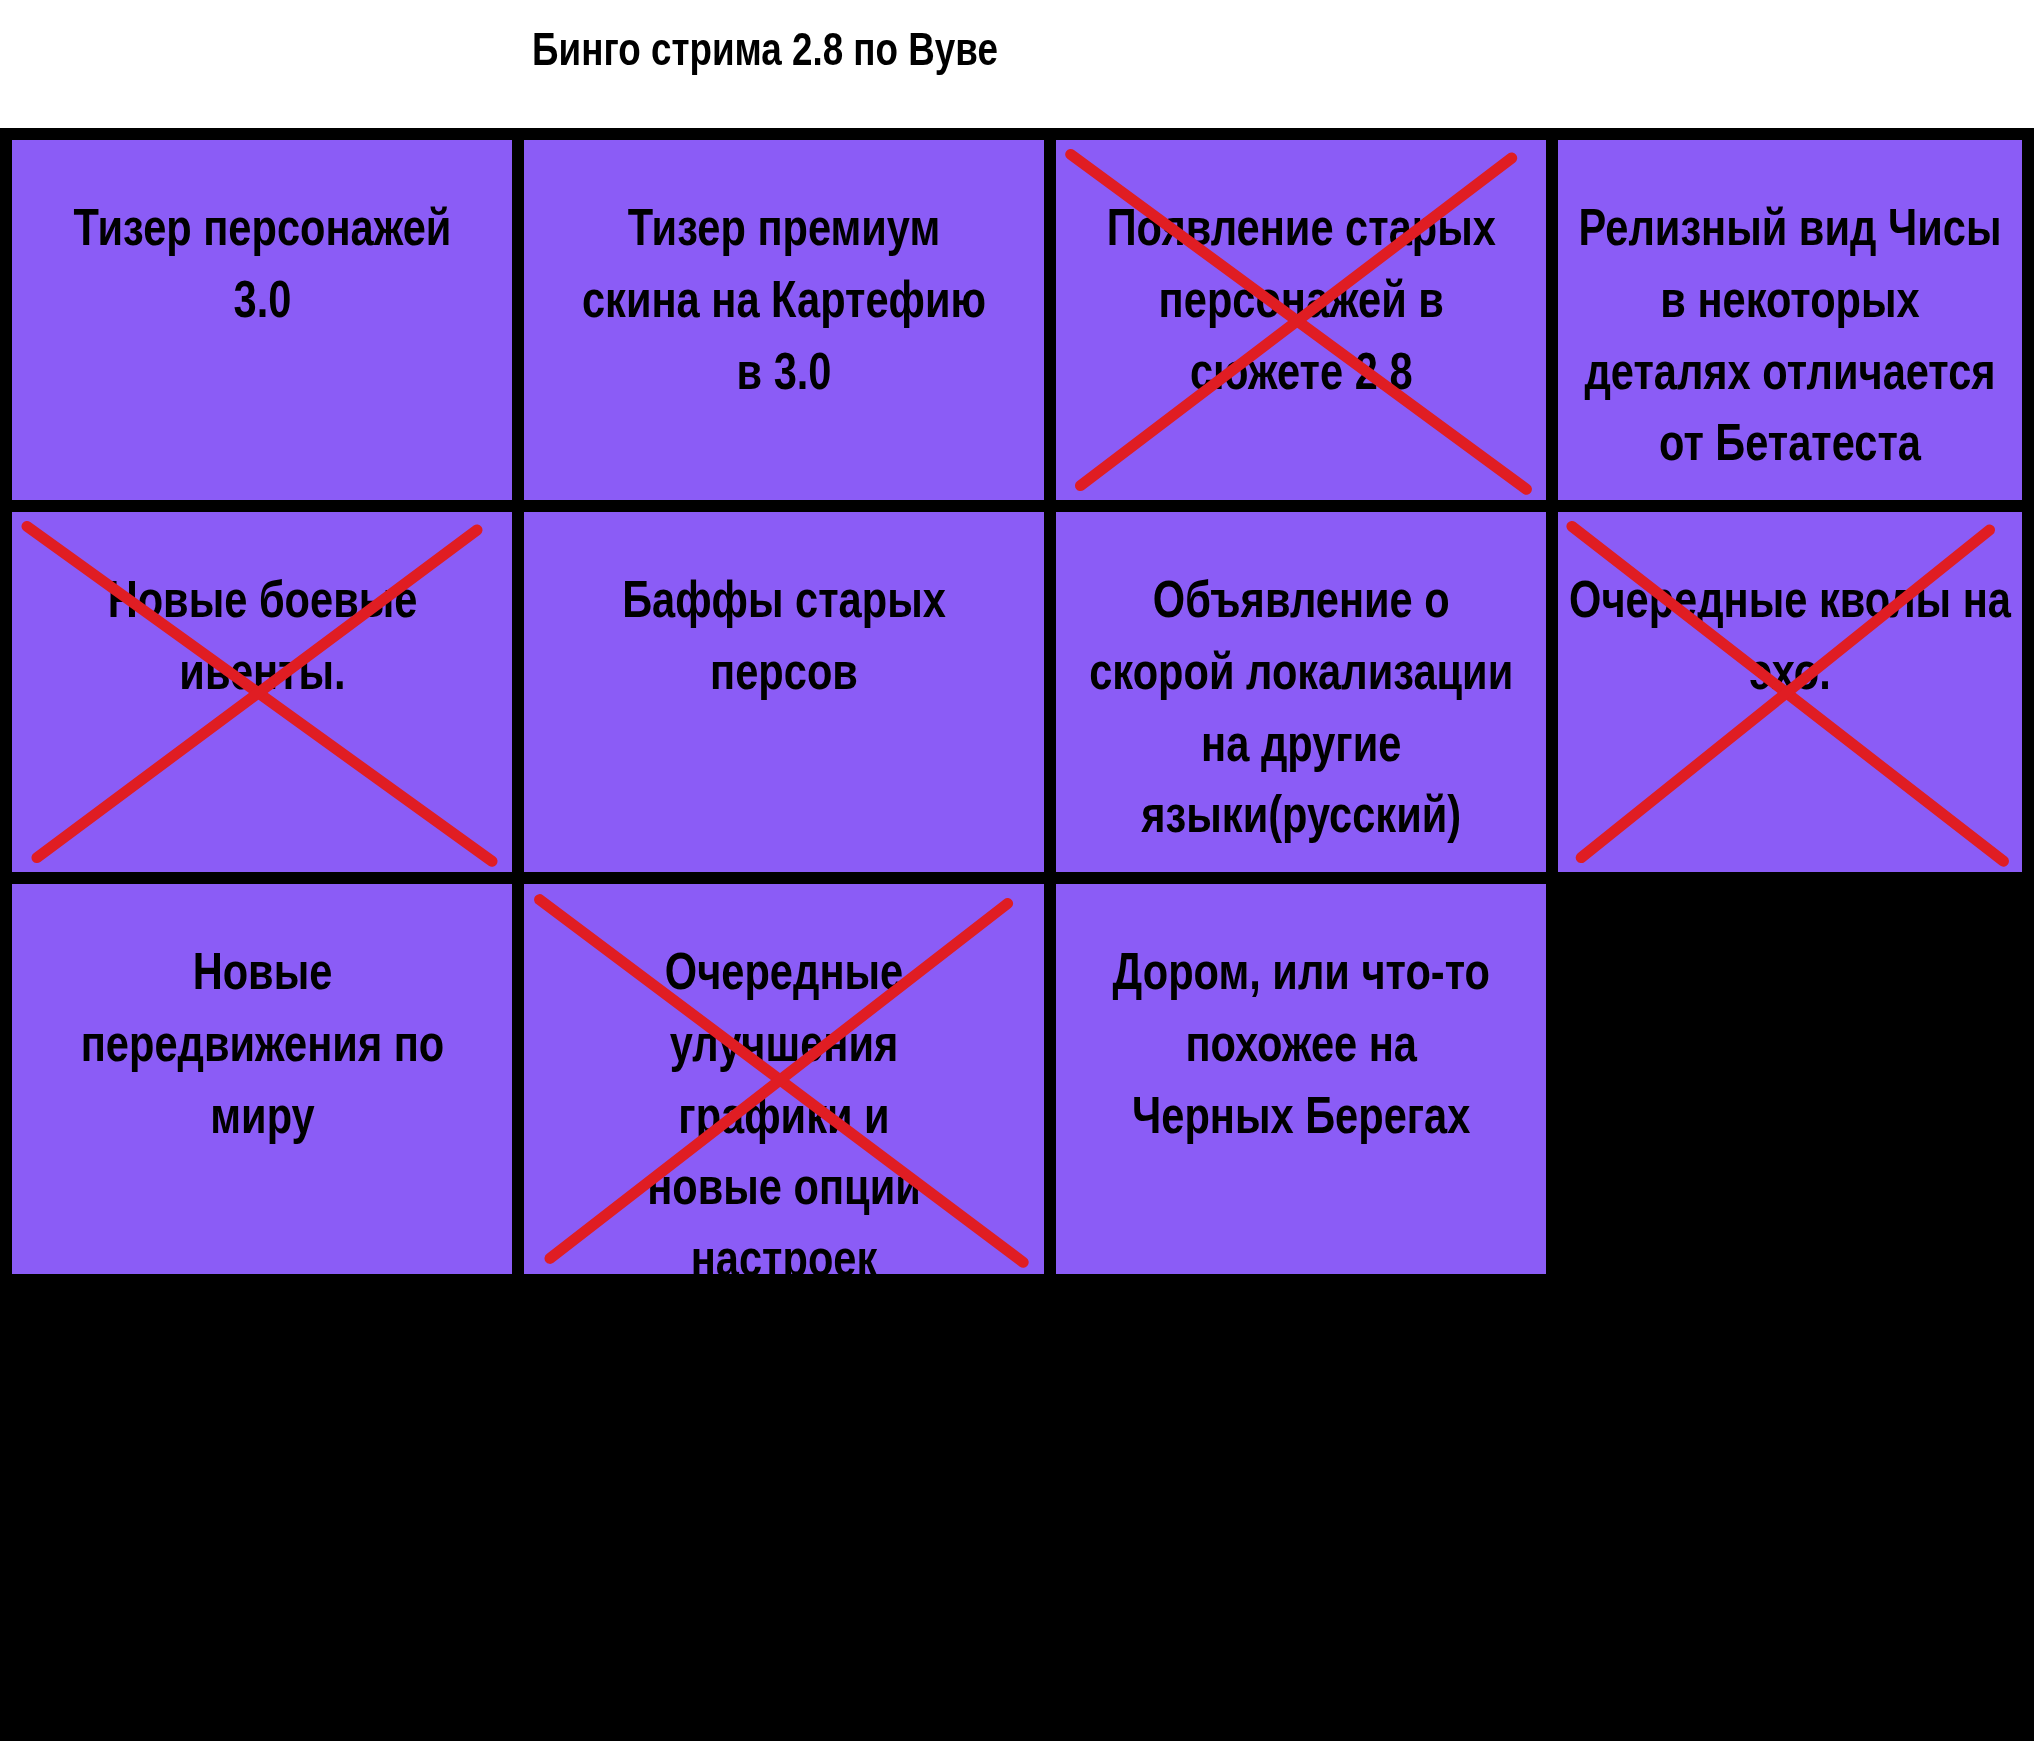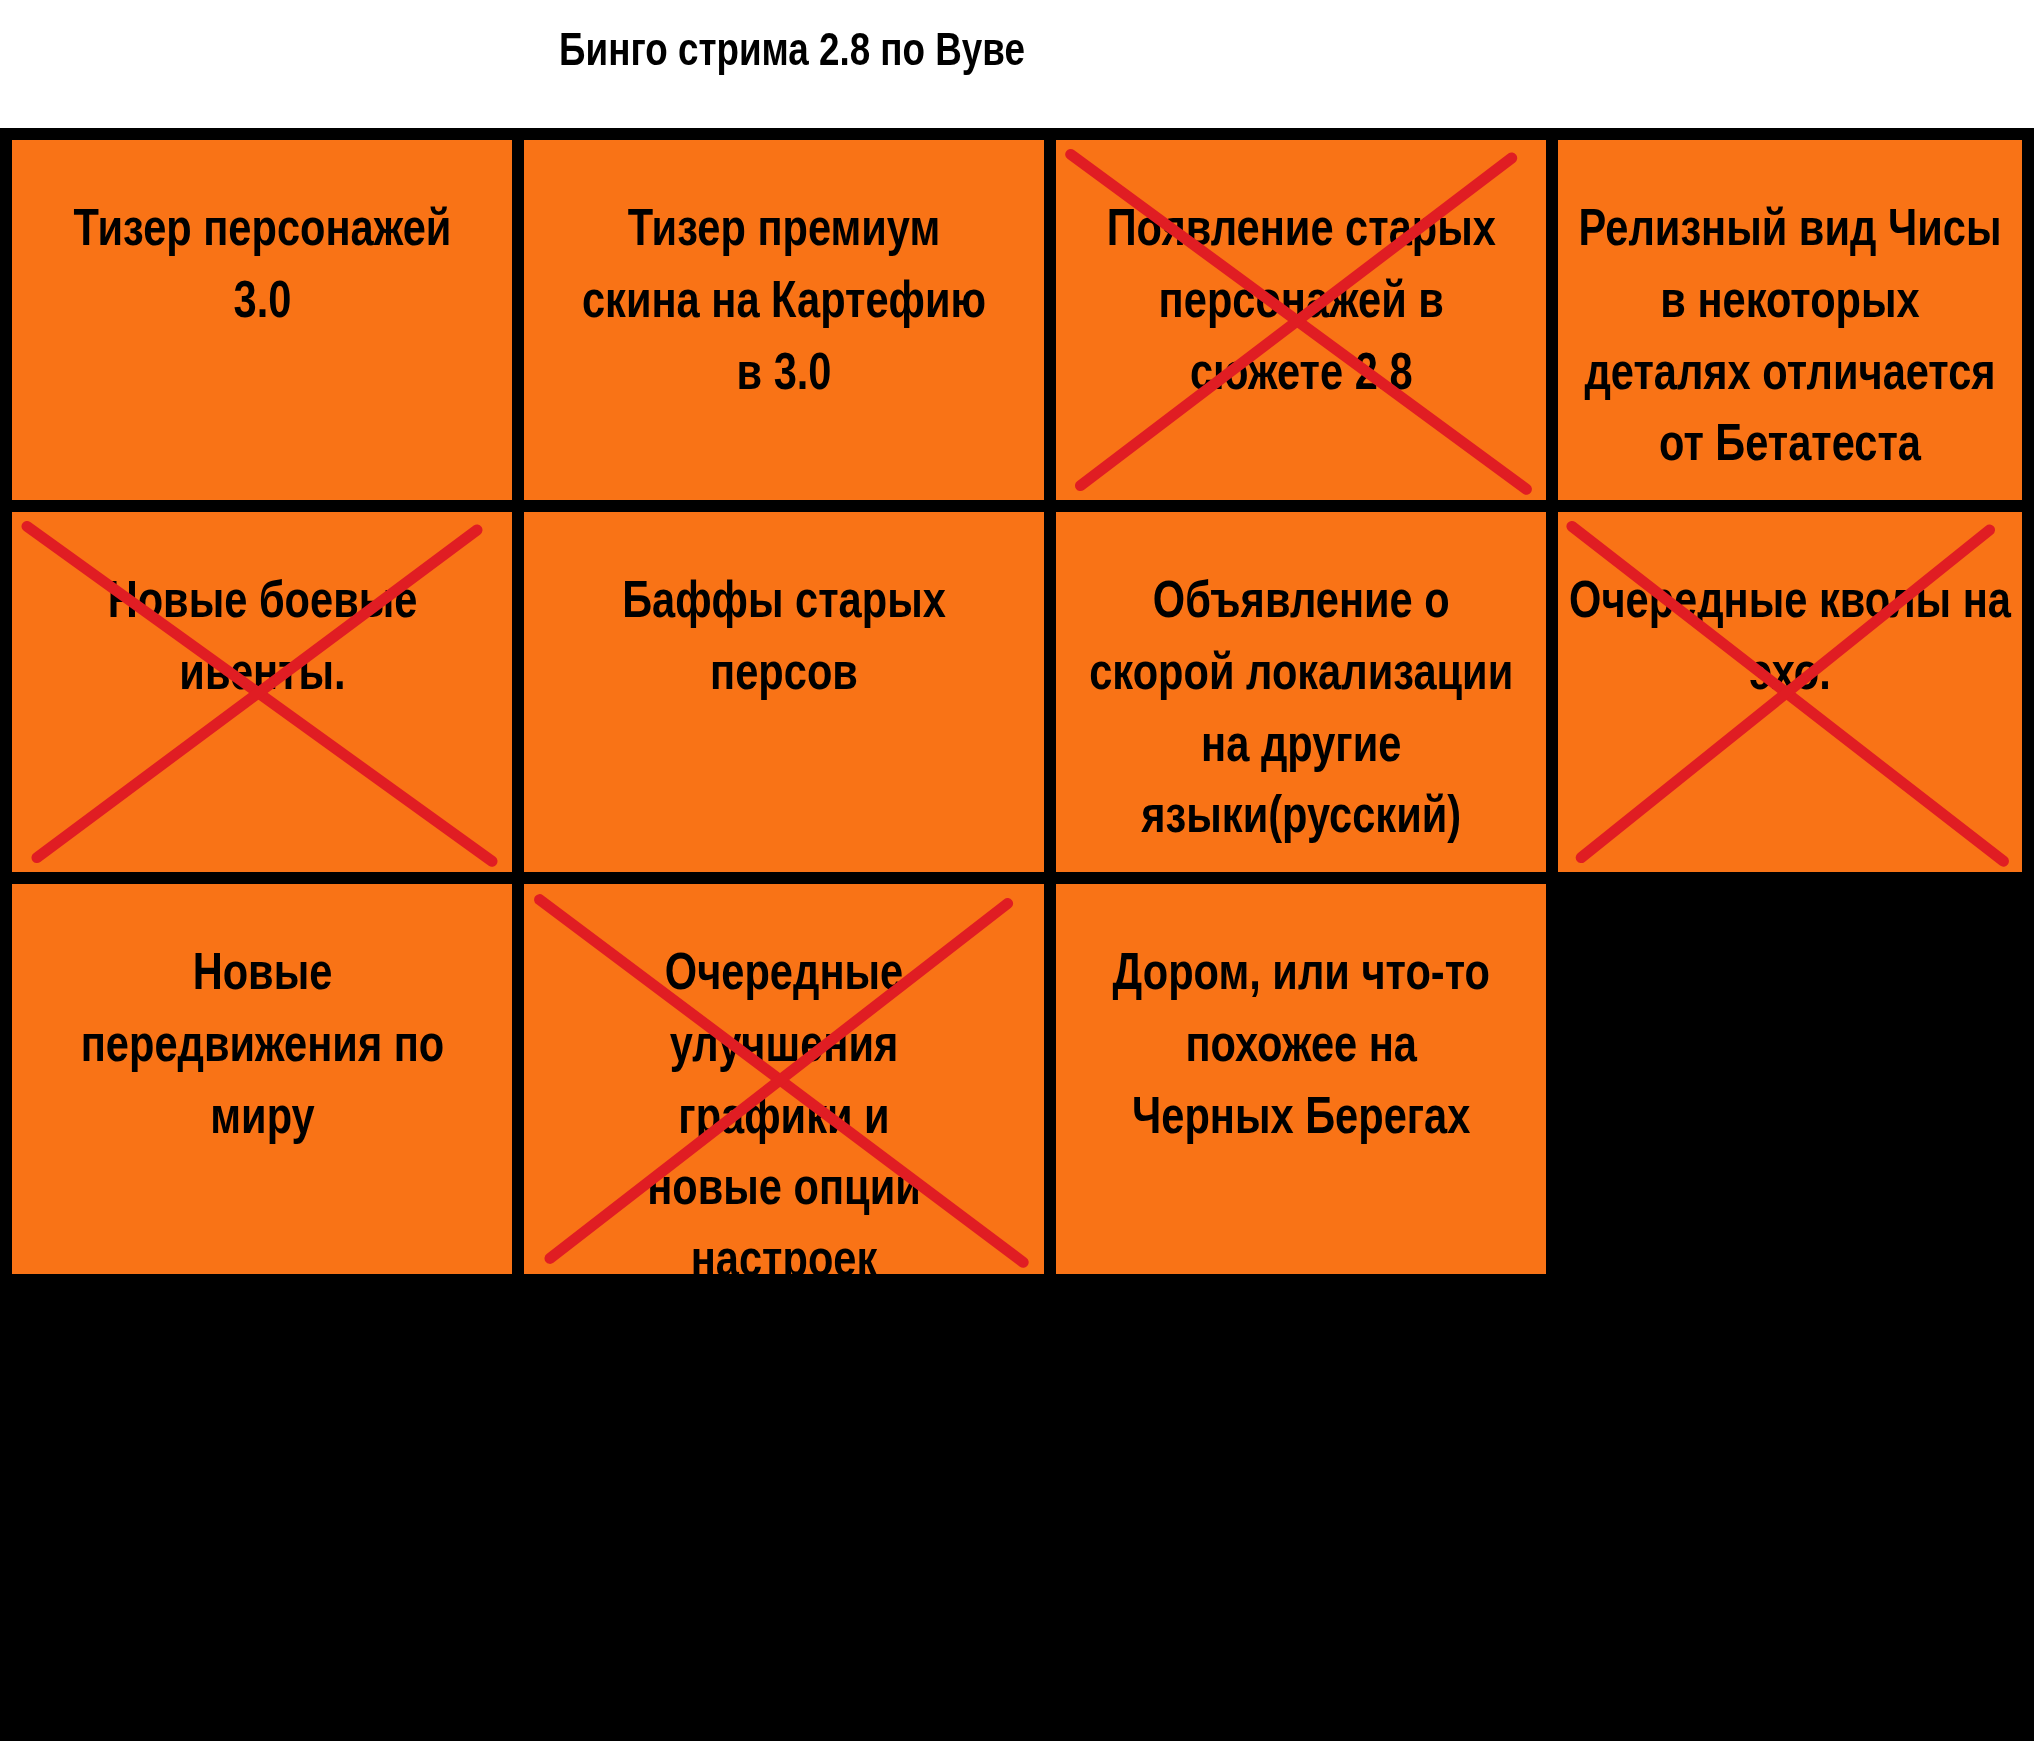--- a/index.html
+++ b/index.html
@@ -10,21 +10,21 @@
   body {
     width: 2034px;
     height: 1741px;
     position: relative;
     overflow: hidden;
     font-family: "Liberation Sans", sans-serif;
   }
   .page-title {
     position: absolute;
     top: 22px;
-    left: 792px;
+    left: 765px;
     transform: translateX(-50%);
     white-space: nowrap;
   }
   .page-title .squeeze {
     display: inline-block;
     transform: scaleX(0.8);
     transform-origin: center top;
     font-weight: bold;
     font-size: 46px;
     color: #000;
@@ -38,21 +38,21 @@
     height: 1613px;
     box-sizing: border-box;
     background: #000;
     display: grid;
     grid-template-columns: 500px 520px 490px 464px;
     grid-template-rows: 360px 360px 390px 443px;
     gap: 12px;
     padding: 12px;
   }
   .cell {
-    background: #f97316;
+    background: #8b5cf6;
     position: relative;
     overflow: hidden;
   }
   .cell-text {
     position: relative;
     margin-top: 52px;
     margin-left: -12.5%;
     width: 125%;
     transform: scaleX(0.8);
     transform-origin: center top;

